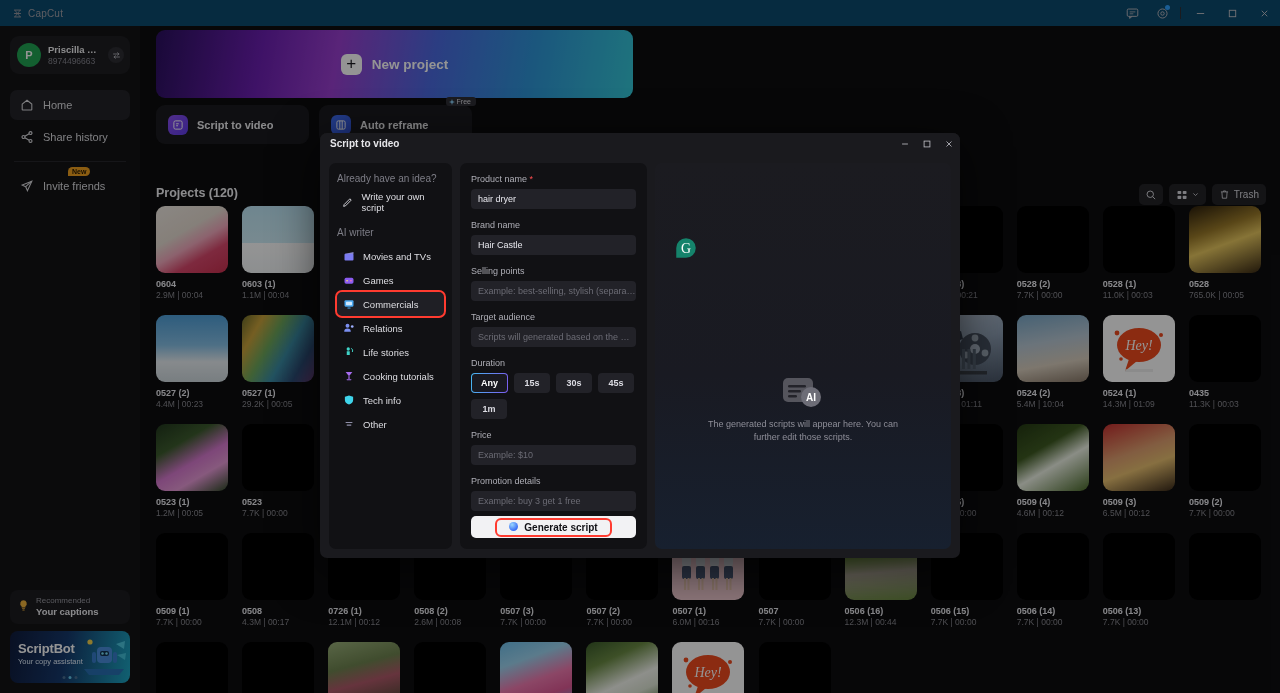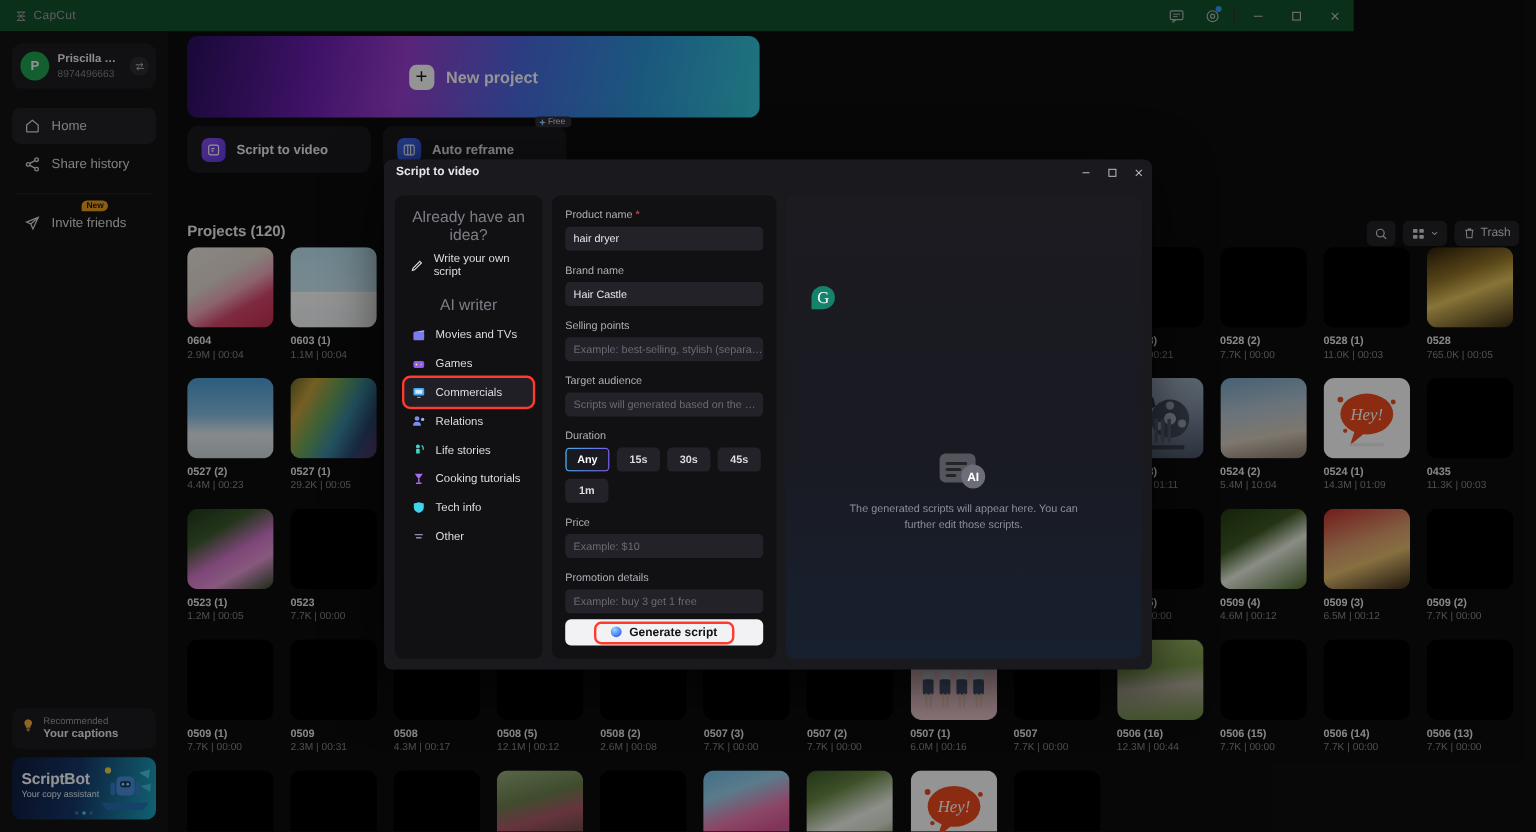--- a/index.html
+++ b/index.html
@@ -7,22 +7,22 @@
     width: 1280px; height: 693px;
     background: #0d0d0f;
     font-family: "Liberation Sans", sans-serif;
     color: #e8e8ea;
     overflow: hidden;
   }
   #app { position: relative; width: 1280px; height: 693px; }
 
   
   .titlebar {
-    position: absolute; top: 0; left: 0; width: 1128px; height: 26px;
-    background: #14532d;
+    position: absolute; top: 0; left: 0; width: 1280px; height: 26px;
+    background: #0c4a6e;
     display: flex; align-items: center;
   }
   .brand { display: flex; align-items: center; gap: 5px; padding-left: 12px; }
   .brand-mark { width: 11px; height: 11px; color: #9a9aa2; }
   .brand-name { font-size: 10px; color: #a0a0a8; letter-spacing: .2px; }
   .tb-right { margin-left: auto; display: flex; align-items: center; height: 26px; }
   .tb-icon {
     width: 30px; height: 26px; display: flex; align-items: center; justify-content: center;
     color: #b6b6bd; position: relative;
   }
@@ -147,21 +147,21 @@
   }
   .modal-tb { height: 21px; display: flex; align-items: center; background: #1a1a1e; }
   .modal-title { font-size: 10px; color: #e6e6ea; padding-left: 10px; font-weight: bold; }
   .modal-wins { margin-left: auto; display: flex; }
   .mw { width: 22px; height: 21px; display: flex; align-items: center; justify-content: center; color: #bdbdc4; }
 
   .modal-body { position: absolute; top: 21px; left: 0; right: 0; bottom: 0; padding: 9px; display: flex; gap: 8px; }
   .mb-left {
     width: 123px; background: #111114; border-radius: 7px; padding: 10px 8px;
   }
-  .sec-label { font-size: 13px; color: #7e7e87; margin-bottom: 6px; text-align: center; }
+  .sec-label { font-size: 10px; color: #7e7e87; margin-bottom: 6px; }
   .sec-label.mt { margin-top: 13px; }
   .cat {
     display: flex; align-items: center; gap: 8px; height: 24px; border-radius: 5px;
     padding: 0 5px; font-size: 9.5px; color: #dedee3; position: relative;
   }
   .cat.sel { background: #1f1f25; }
   .cat-hl { outline: 2px solid #ff3b30; border-radius: 5px; }
   .cat-ico { width: 13px; height: 13px; display: flex; align-items: center; justify-content: center; font-size: 10px; }
 
   .mb-form {
@@ -629,31 +629,26 @@
           <div class="c-name">0509 (2)</div>
           <div class="c-meta">7.7K | 00:00</div>
         </div>
         <div class="card">
           <div class="thumb" style="background-image: linear-gradient(rgb(0, 0, 0), rgb(0, 0, 0));"></div>
           <div class="c-name">0509 (1)</div>
           <div class="c-meta">7.7K | 00:00</div>
         </div>
         <div class="card">
           <div class="thumb" style="background-image: linear-gradient(rgb(0, 0, 0), rgb(0, 0, 0));"></div>
-          <div class="c-name">0509</div>
-          <div class="c-meta">2.3M | 00:31</div>
-        </div>
-        <div class="card">
-          <div class="thumb" style="background-image: linear-gradient(rgb(0, 0, 0), rgb(0, 0, 0));"></div>
           <div class="c-name">0508</div>
           <div class="c-meta">4.3M | 00:17</div>
         </div>
         <div class="card">
           <div class="thumb" style="background-image: linear-gradient(rgb(0, 0, 0), rgb(0, 0, 0));"></div>
-          <div class="c-name">0508 (5)</div>
+          <div class="c-name">0726 (1)</div>
           <div class="c-meta">12.1M | 00:12</div>
         </div>
         <div class="card">
           <div class="thumb" style="background-image: linear-gradient(rgb(0, 0, 0), rgb(0, 0, 0));"></div>
           <div class="c-name">0508 (2)</div>
           <div class="c-meta">2.6M | 00:08</div>
         </div>
         <div class="card">
           <div class="thumb" style="background-image: linear-gradient(rgb(0, 0, 0), rgb(0, 0, 0));"></div>
           <div class="c-name">0507 (3)</div>

